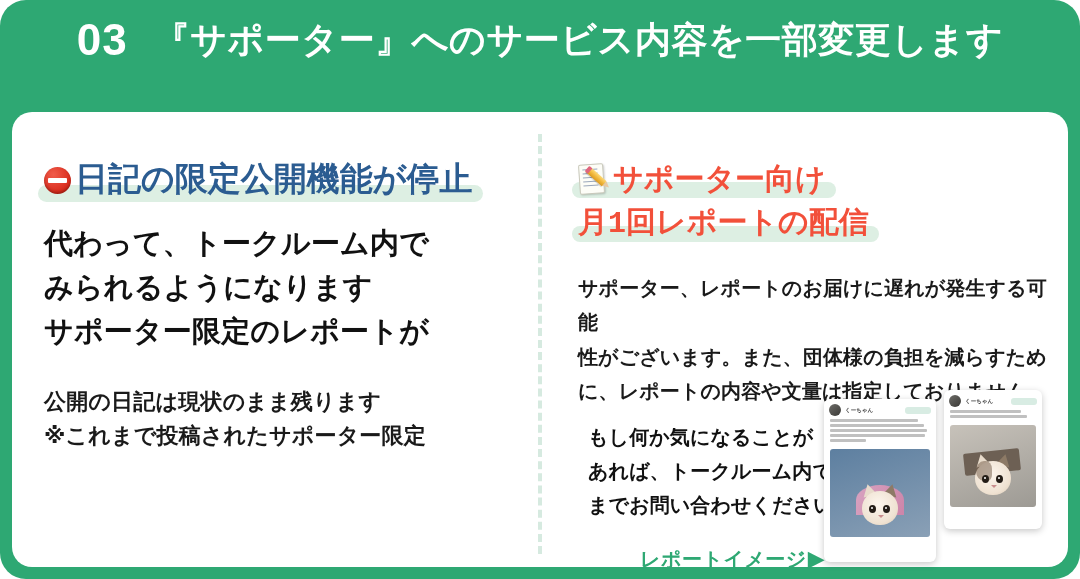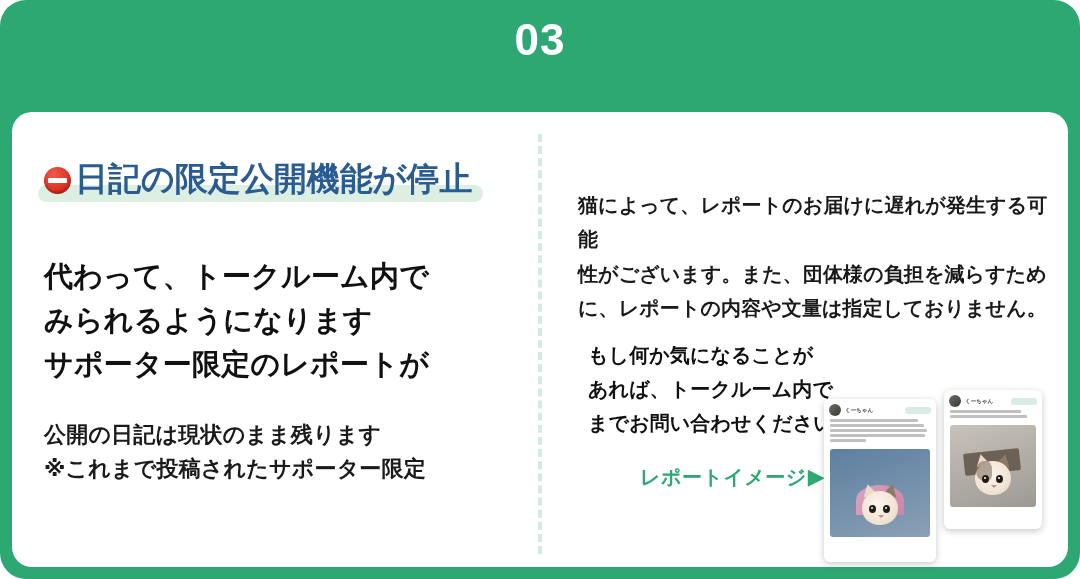--- a/index.html
+++ b/index.html
@@ -113,21 +113,21 @@
     content: "";
     position: absolute;
     left: 4px;
     top: 11px;
     width: 19px;
     height: 5px;
     background: #ffffff;
     border-radius: 1px;
   }
   #left-body {
-    margin-top: 52px;
+    margin-top: 19px;
     font-size: 29px;
     font-weight: bold;
     color: #111111;
     line-height: 1.52;
     letter-spacing: 0.2px;
   }
   #left-note {
     margin-top: 32px;
     font-size: 22px;
     font-weight: bold;
@@ -382,20 +382,21 @@
     border-radius:2px;
   }
 </style>
 </head>
 <body>
 
 <div id="screen">
 
   <div id="header">
     <span class="num">03</span>
+    <span class="title">『サポーター』へのサービス内容を一部変更します</span>
   </div>
 
   <div id="card"></div>
 
   <div id="divider"></div>
 
   <div id="left-col">
 
     <div id="left-heading">
       <span class="head-line">
@@ -413,23 +414,48 @@
     </div>
 
     <div id="left-note">
       <div>公開の日記は現状のまま残ります</div>
       <div>※これまで投稿されたサポーター限定</div>
     </div>
   </div>
 
   <div id="right-col">
 
+    <div id="right-heading">
+      <div>
+        <span class="head-line">
+          <span class="hl-bar"></span>
+          <span class="hl-text">
+            <span class="memo-emoji">
+              <span class="memo-paper">
+                <i style="top:4px"></i>
+                  <i style="top:8px"></i>
+                  <i style="top:12px"></i>
+                  <i style="top:16px"></i>
+                  <i style="top:20px"></i>
+              </span>
+              <span class="memo-pencil"></span>
+            </span><span>サポーター向け</span>
+          </span>
+        </span>
+      </div>
+      <div style="margin-top:4px">
+        <span class="head-line">
+          <span class="hl-bar"></span>
+          <span class="hl-text">月1回レポートの配信</span>
+        </span>
+      </div>
+    </div>
 
     <div id="right-body">
-      <div>猫によって、レポートのお届けに遅れが発生する可能</div>
+      <div>サポーター、レポートのお届けに遅れが発生する可能</div>
       <div>性がございます。また、団体様の負担を減らすため</div>
       <div>に、レポートの内容や文量は指定しておりません。</div>
     </div>
 
     <div id="right-contact">
       <div>もし何か気になることが</div>
       <div>あれば、トークルーム内で</div>
       <div>までお問い合わせください。</div>
     </div>
 

